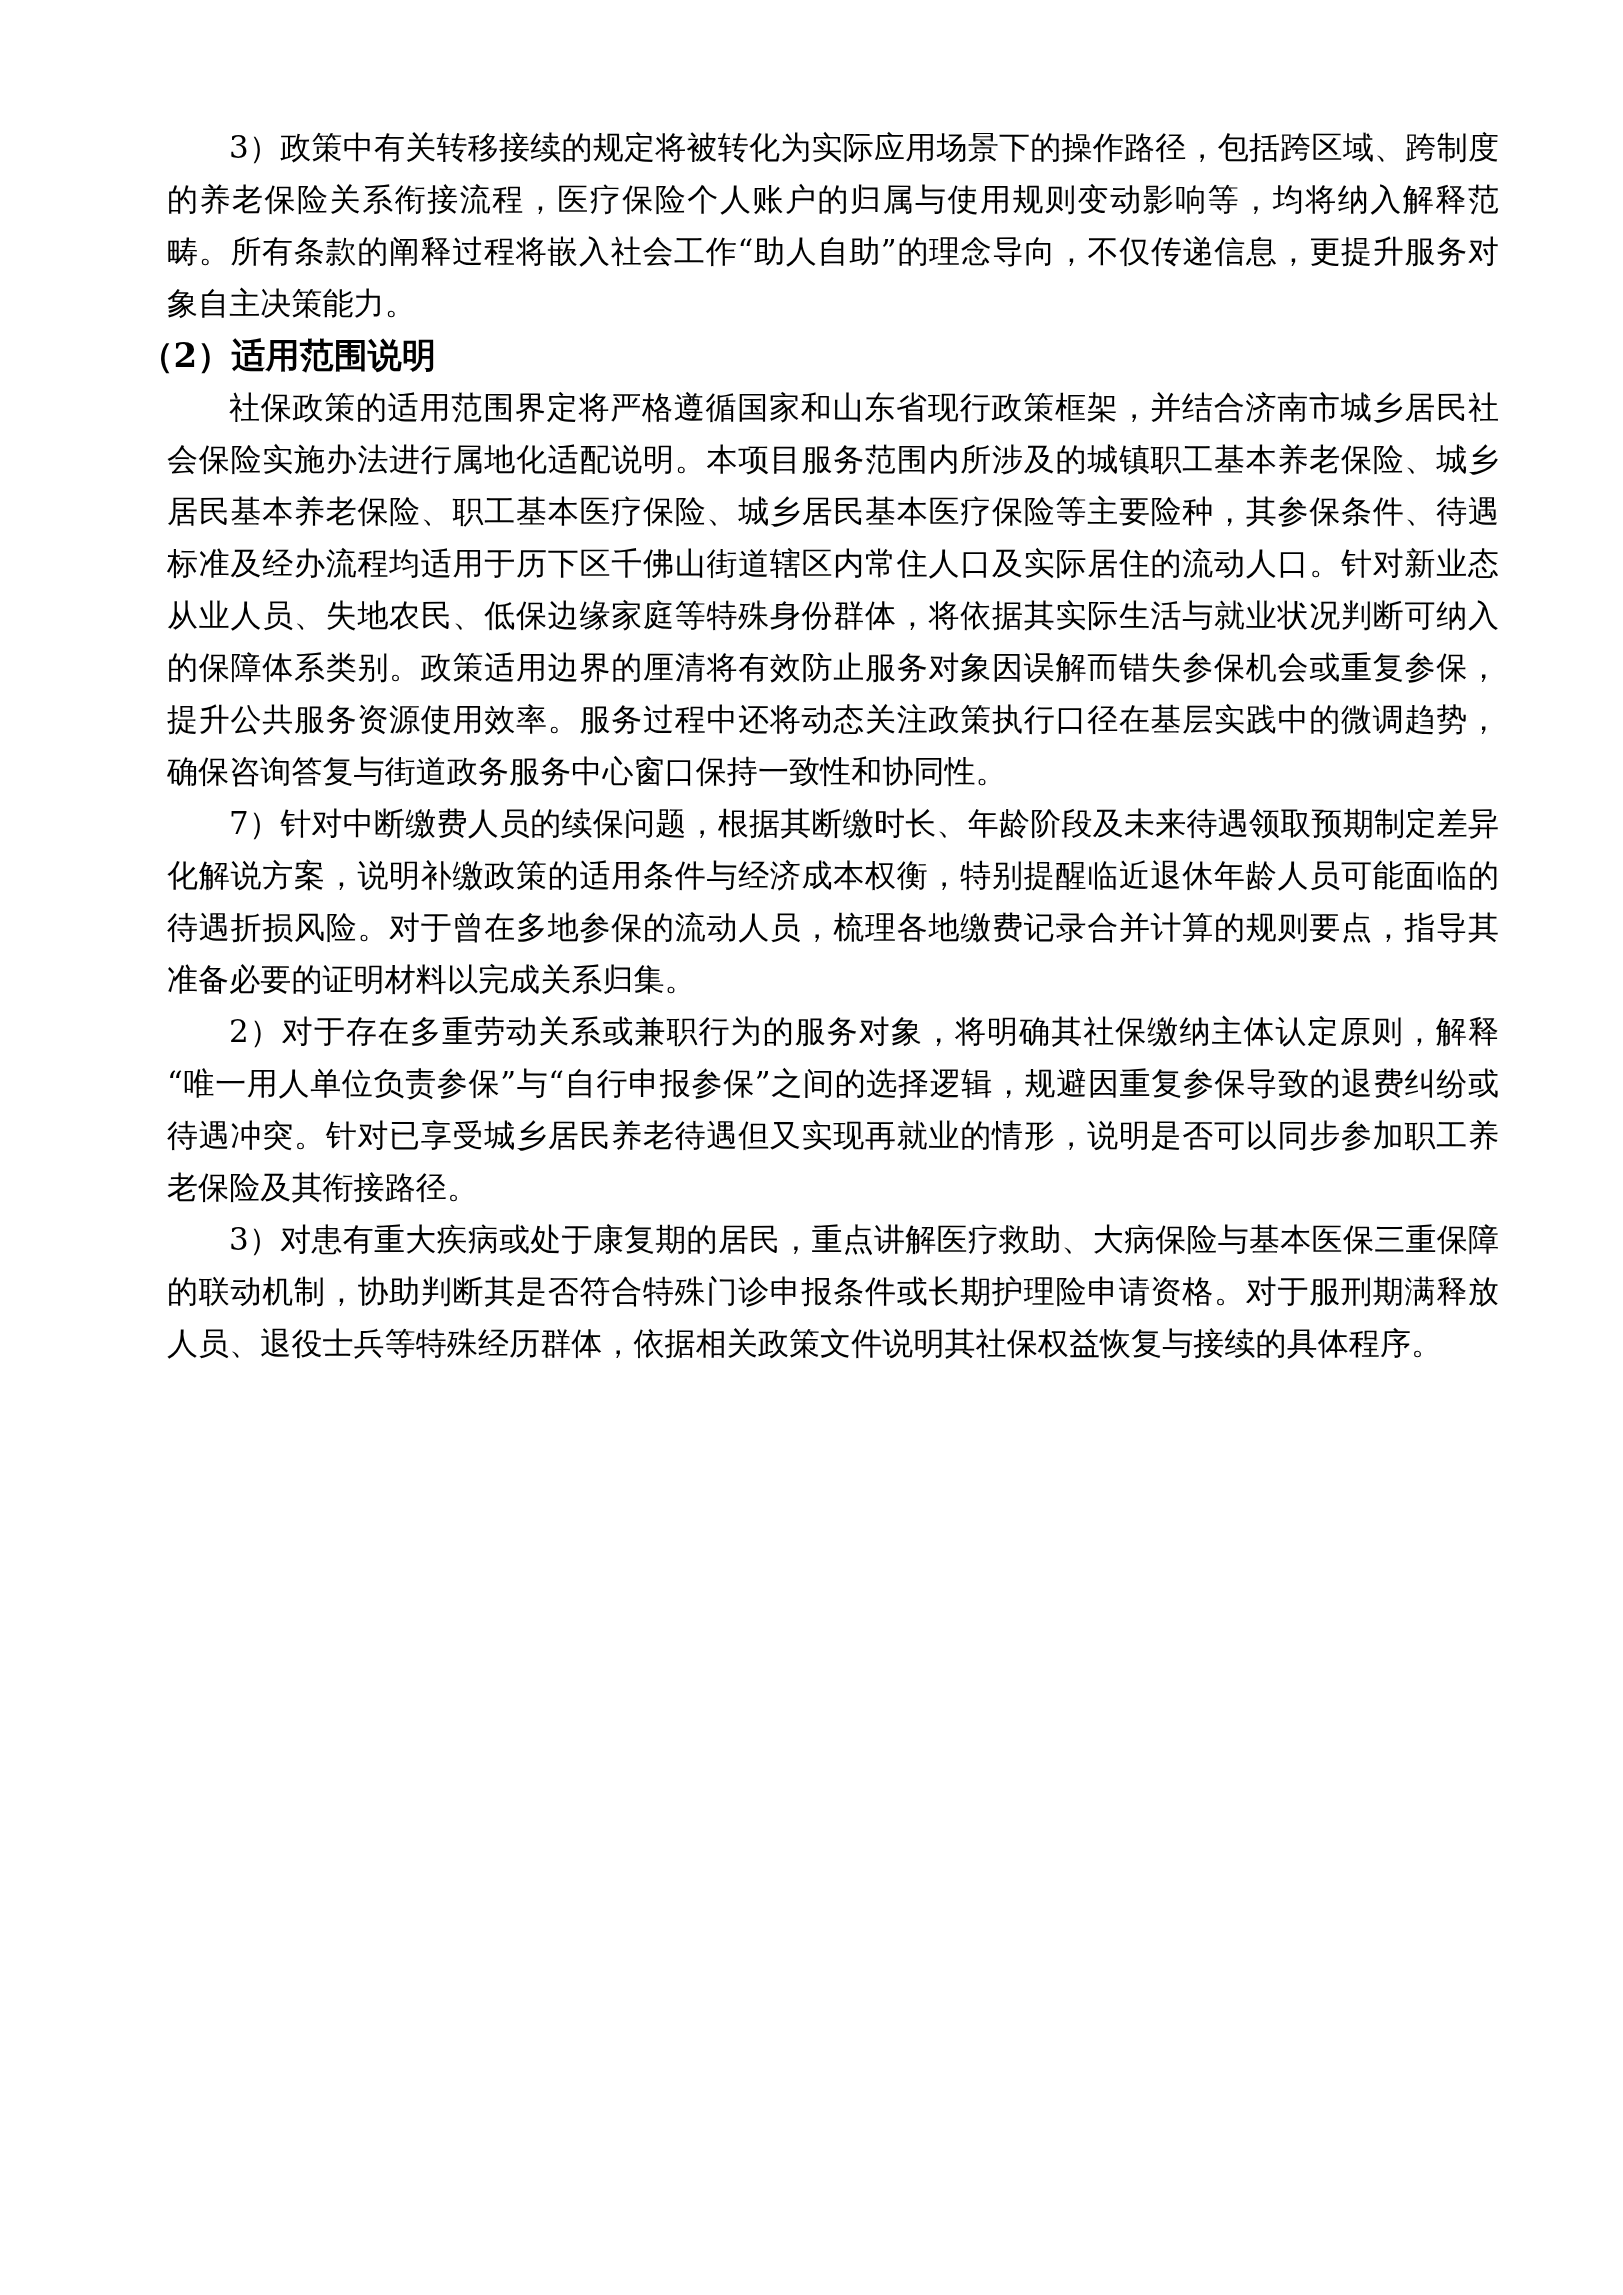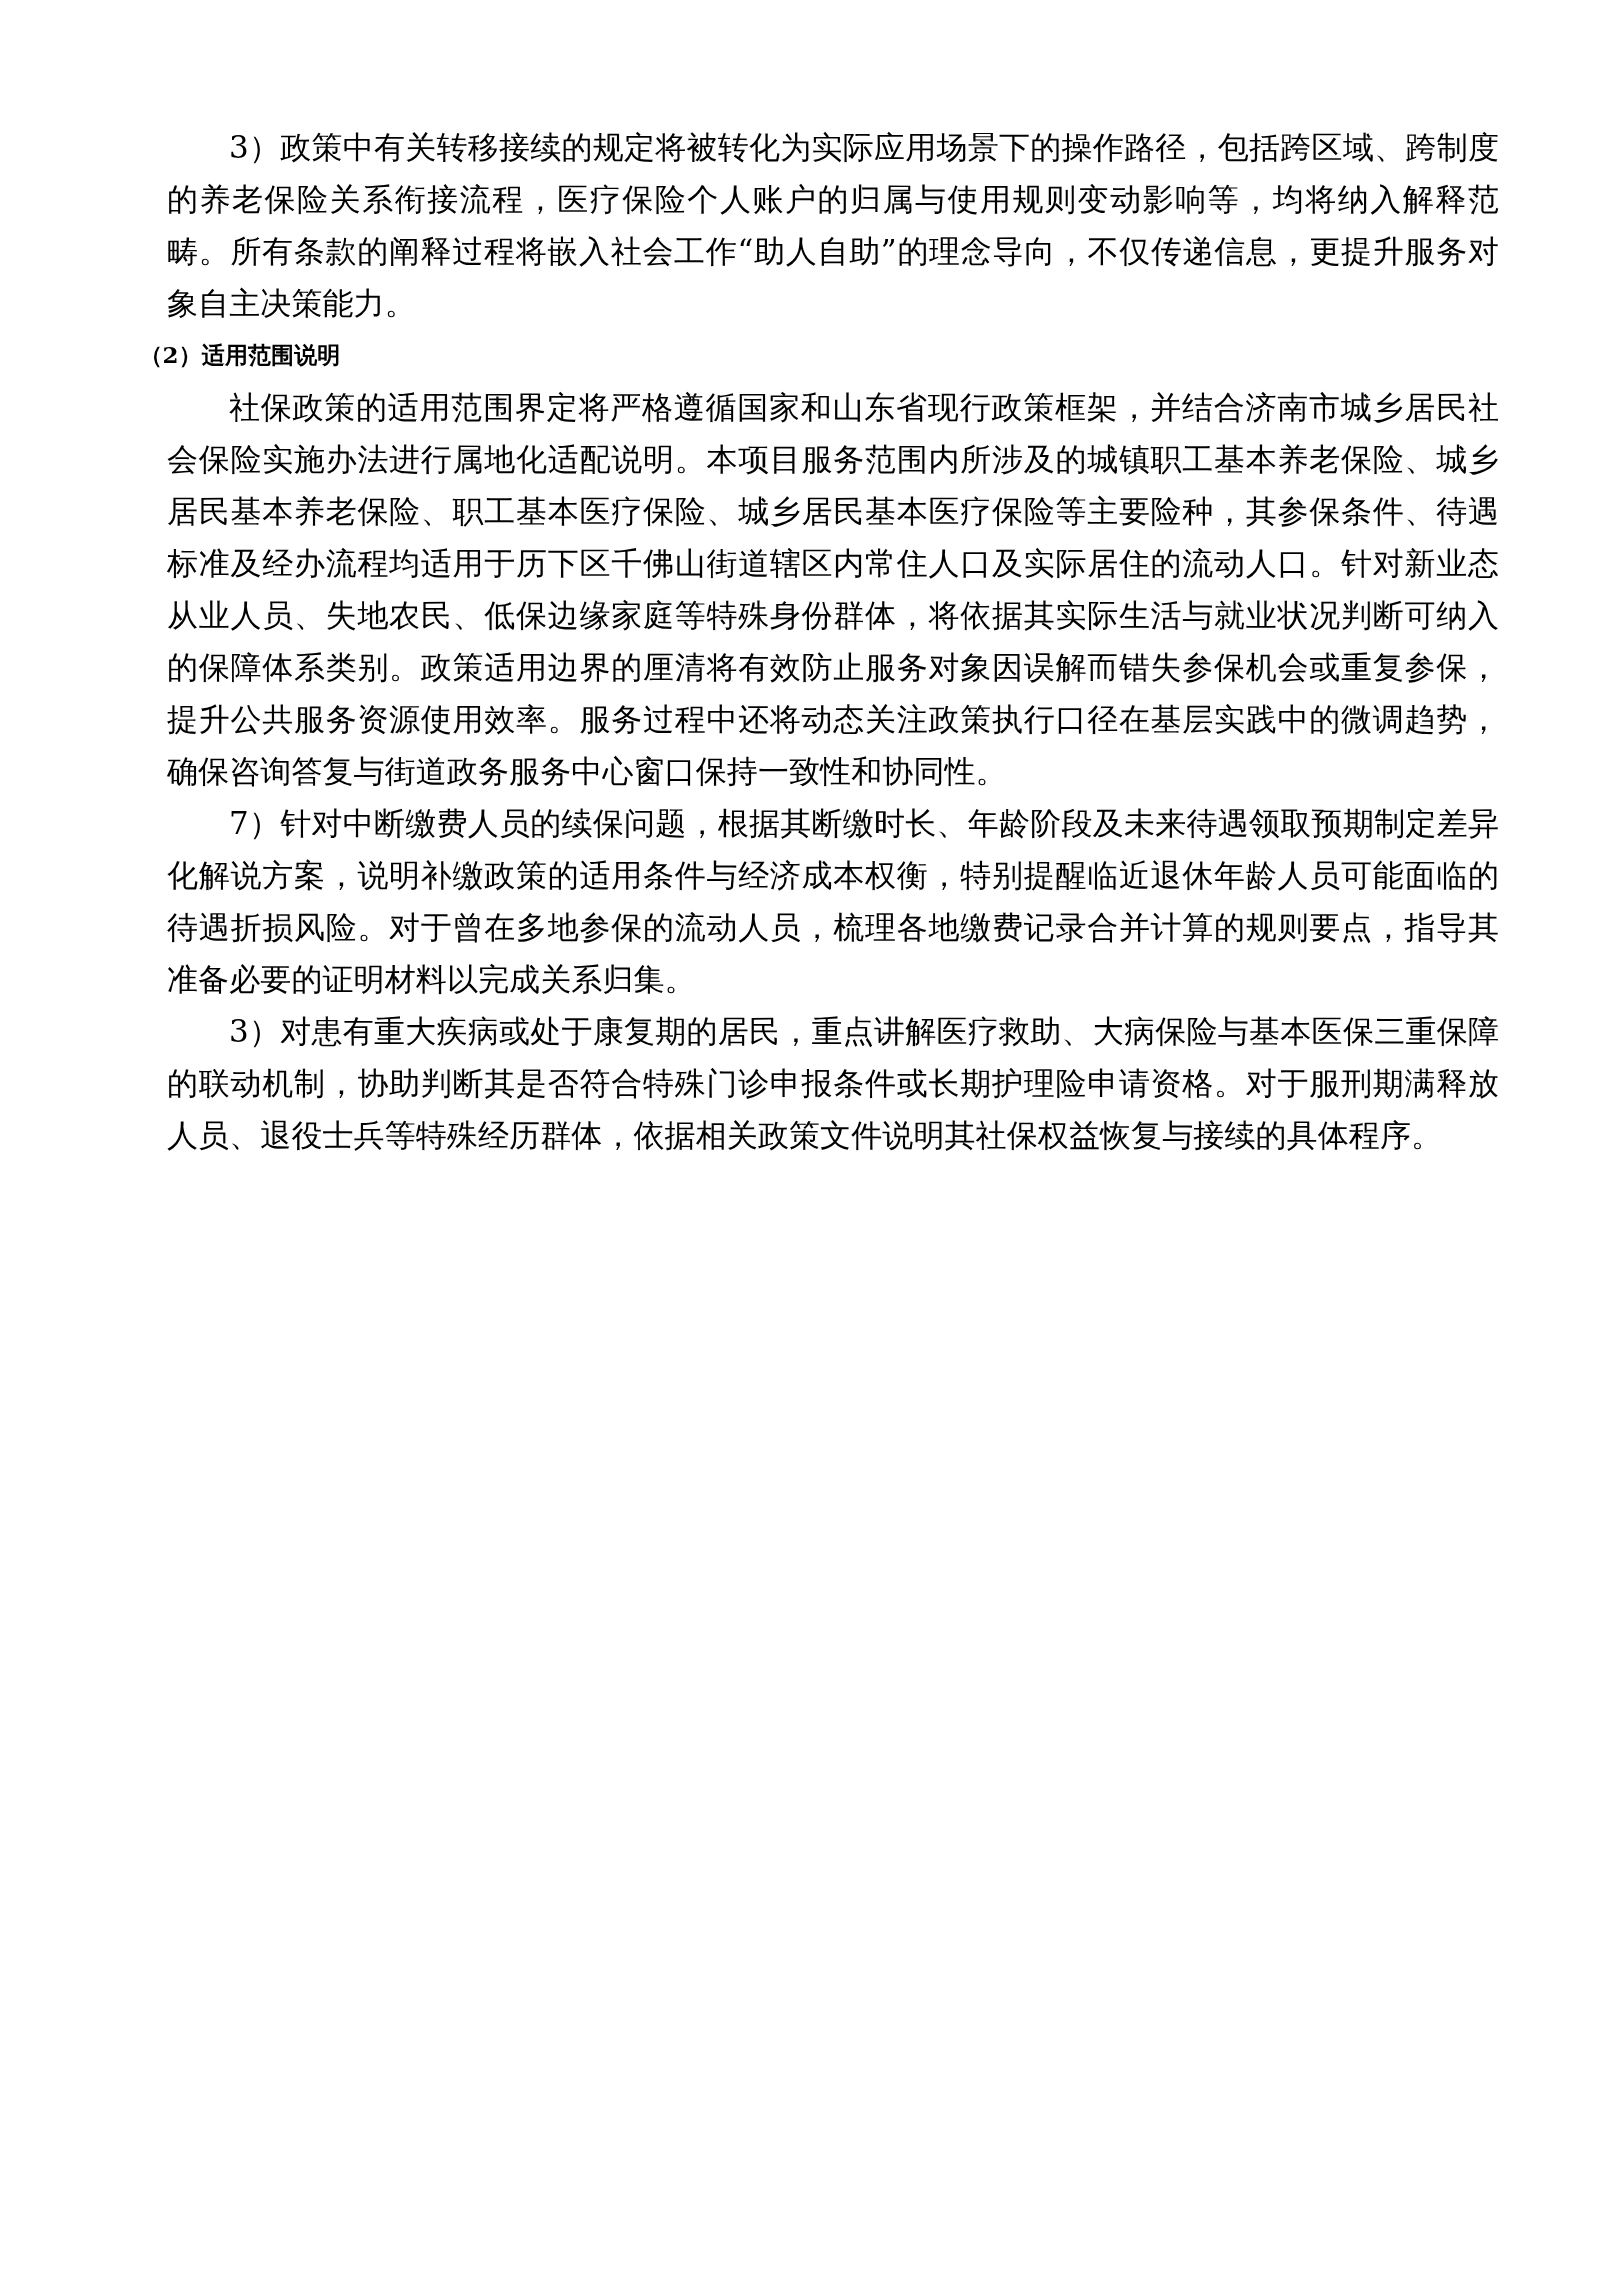--- a/index.html
+++ b/index.html
@@ -35,21 +35,21 @@
     letter-spacing: 0.1px;
     word-break: break-all;
     font-family: "DejaVu Serif", "Liberation Serif", serif;
   }
   
   .para.item {
     text-indent: 62px;
   }
   
   .heading {
-    font-size: 23px;
+    font-size: 34px;
     line-height: 52px;
     font-weight: bold;
     margin: 0;
     text-indent: 0;
     letter-spacing: 0.1px;
     font-family: "DejaVu Serif", "Liberation Serif", serif;
   }
   .heading-indent {
     margin-left: -27.5px;
   }
@@ -62,18 +62,19 @@
 
     <p class="para">3）政策中有关转移接续的规定将被转化为实际应用场景下的操作路径，包括跨区域、跨制度的养老保险关系衔接流程，医疗保险个人账户的归属与使用规则变动影响等，均将纳入解释范畴。所有条款的阐释过程将嵌入社会工作“助人自助”的理念导向，不仅传递信息，更提升服务对象自主决策能力。</p>
 
     <h3 class="heading heading-indent">（2）适用范围说明</h3>
 
     <p class="para">社保政策的适用范围界定将严格遵循国家和山东省现行政策框架，并结合济南市城乡居民社会保险实施办法进行属地化适配说明。本项目服务范围内所涉及的城镇职工基本养老保险、城乡居民基本养老保险、职工基本医疗保险、城乡居民基本医疗保险等主要险种，其参保条件、待遇标准及经办流程均适用于历下区千佛山街道辖区内常住人口及实际居住的流动人口。针对新业态从业人员、失地农民、低保边缘家庭等特殊身份群体，将依据其实际生活与就业状况判断可纳入的保障体系类别。政策适用边界的厘清将有效防止服务对象因误解而错失参保机会或重复参保，提升公共服务资源使用效率。服务过程中还将动态关注政策执行口径在基层实践中的微调趋势，确保咨询答复与街道政务服务中心窗口保持一致性和协同性。</p>
 
 
     <p class="para item">7）针对中断缴费人员的续保问题，根据其断缴时长、年龄阶段及未来待遇领取预期制定差异化解说方案，说明补缴政策的适用条件与经济成本权衡，特别提醒临近退休年龄人员可能面临的待遇折损风险。对于曾在多地参保的流动人员，梳理各地缴费记录合并计算的规则要点，指导其准备必要的证明材料以完成关系归集。</p>
 
+    <p class="para item">2）对于存在多重劳动关系或兼职行为的服务对象，将明确其社保缴纳主体认定原则，解释“唯一用人单位负责参保”与“自行申报参保”之间的选择逻辑，规避因重复参保导致的退费纠纷或待遇冲突。针对已享受城乡居民养老待遇但又实现再就业的情形，说明是否可以同步参加职工养老保险及其衔接路径。</p>
 
     <p class="para item">3）对患有重大疾病或处于康复期的居民，重点讲解医疗救助、大病保险与基本医保三重保障的联动机制，协助判断其是否符合特殊门诊申报条件或长期护理险申请资格。对于服刑期满释放人员、退役士兵等特殊经历群体，依据相关政策文件说明其社保权益恢复与接续的具体程序。</p>
 
   </div>
 </div>
 
 
 </body></html>

